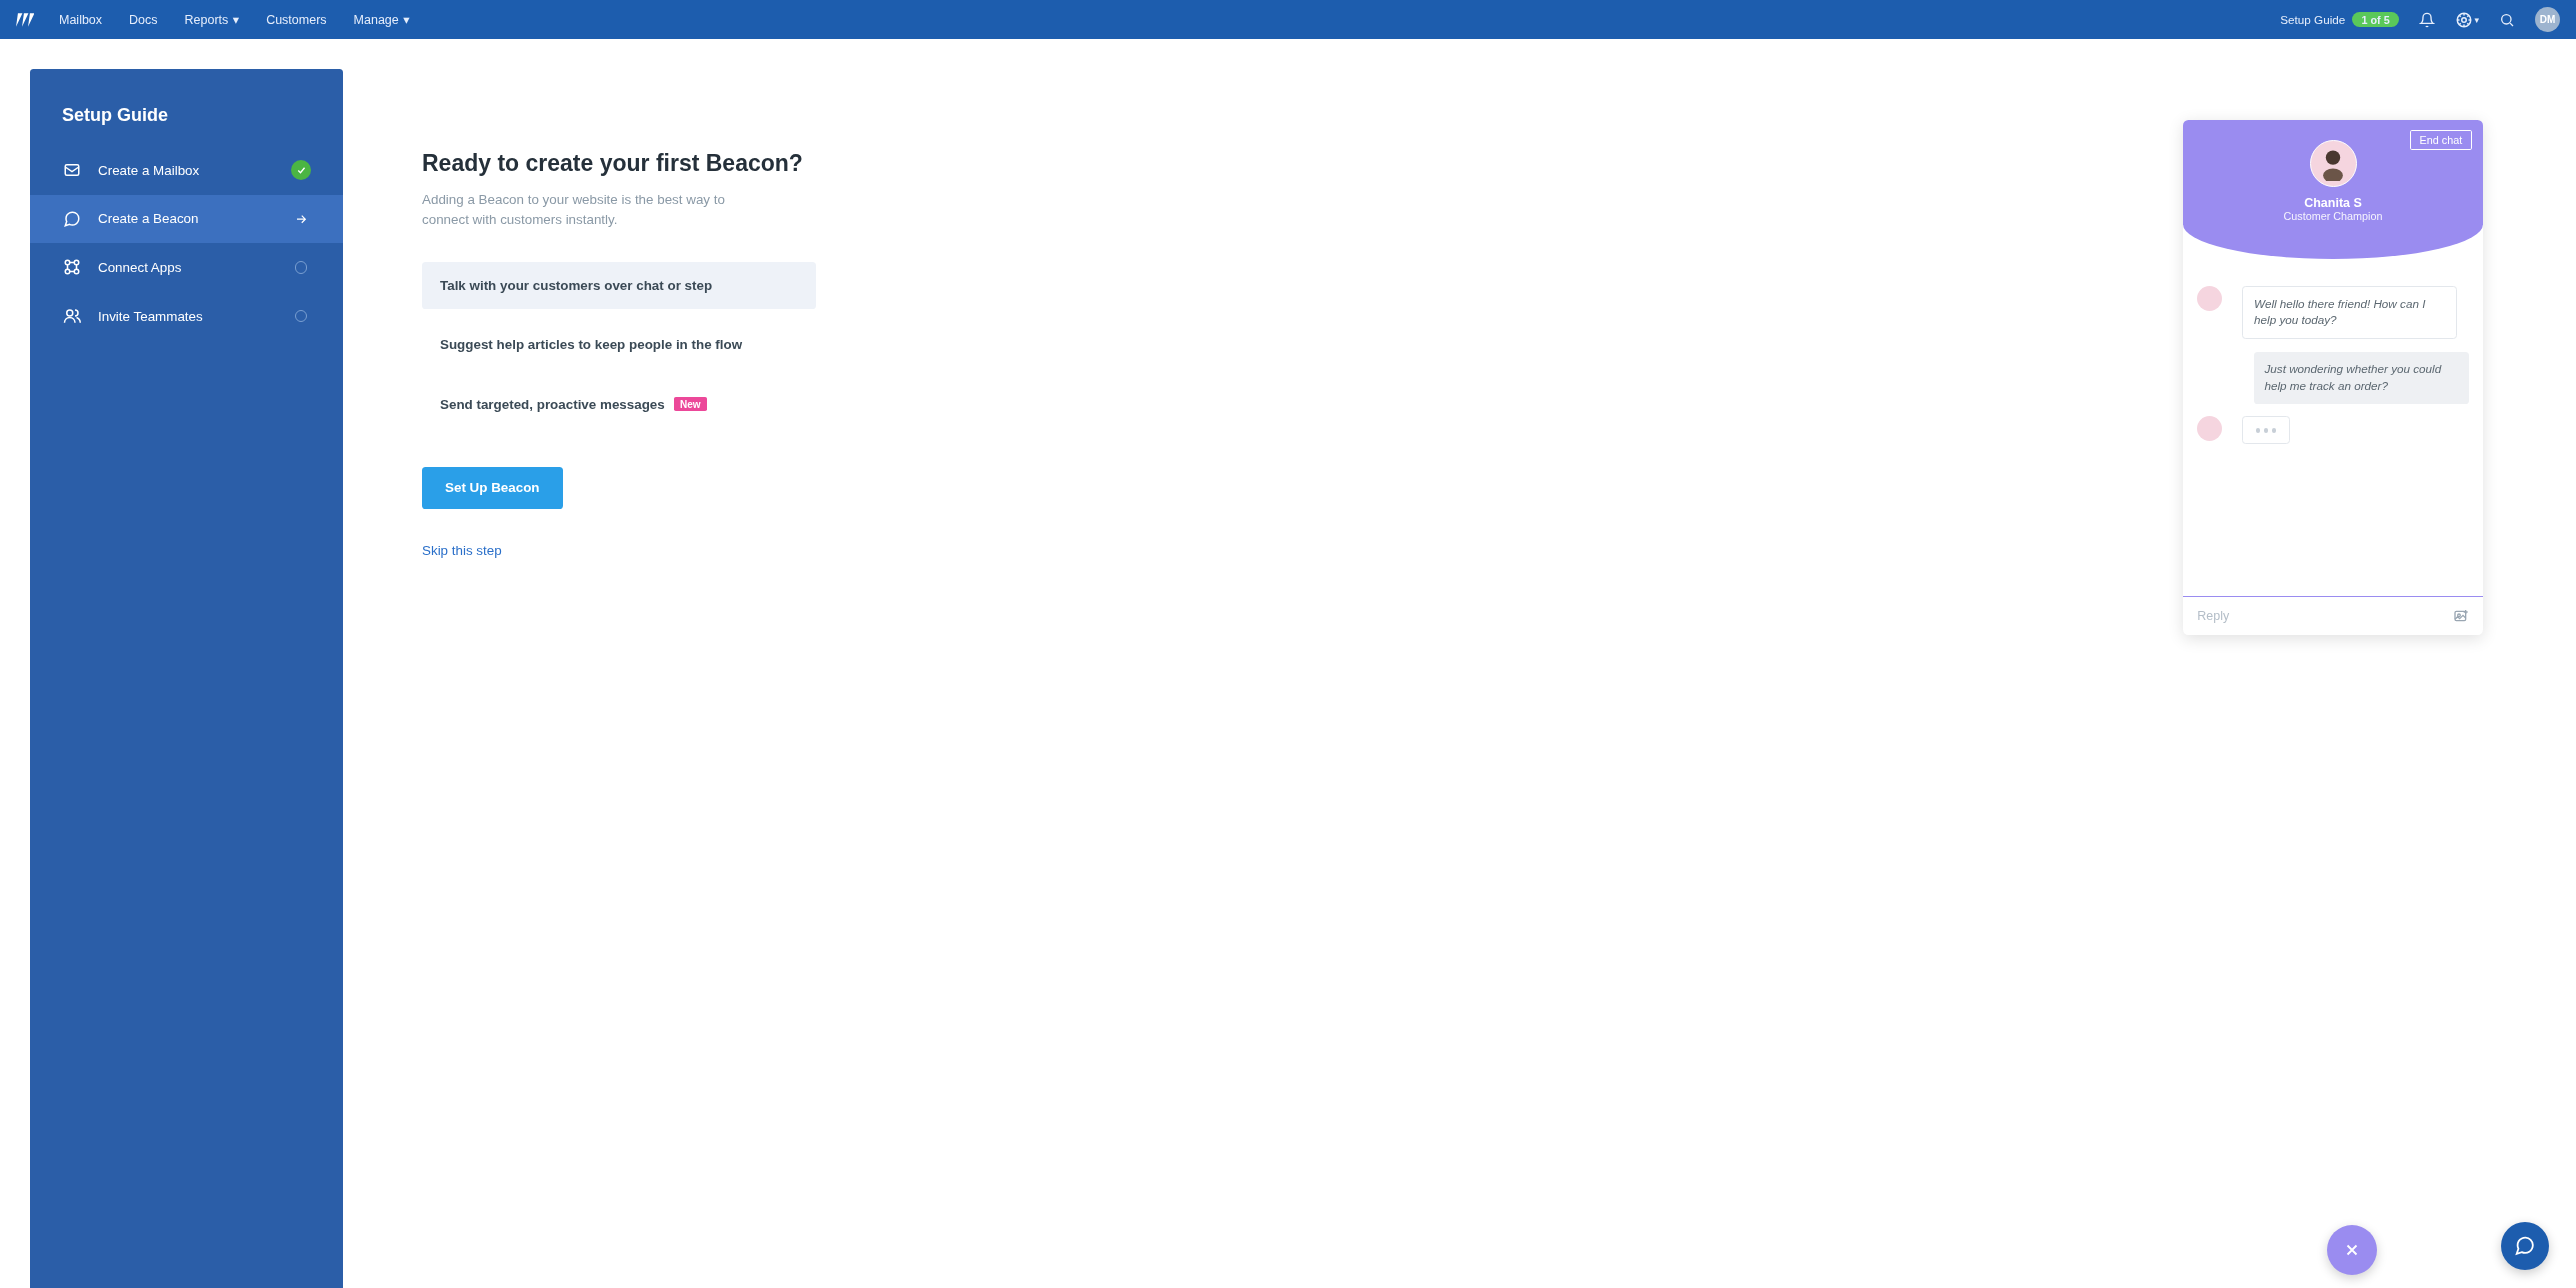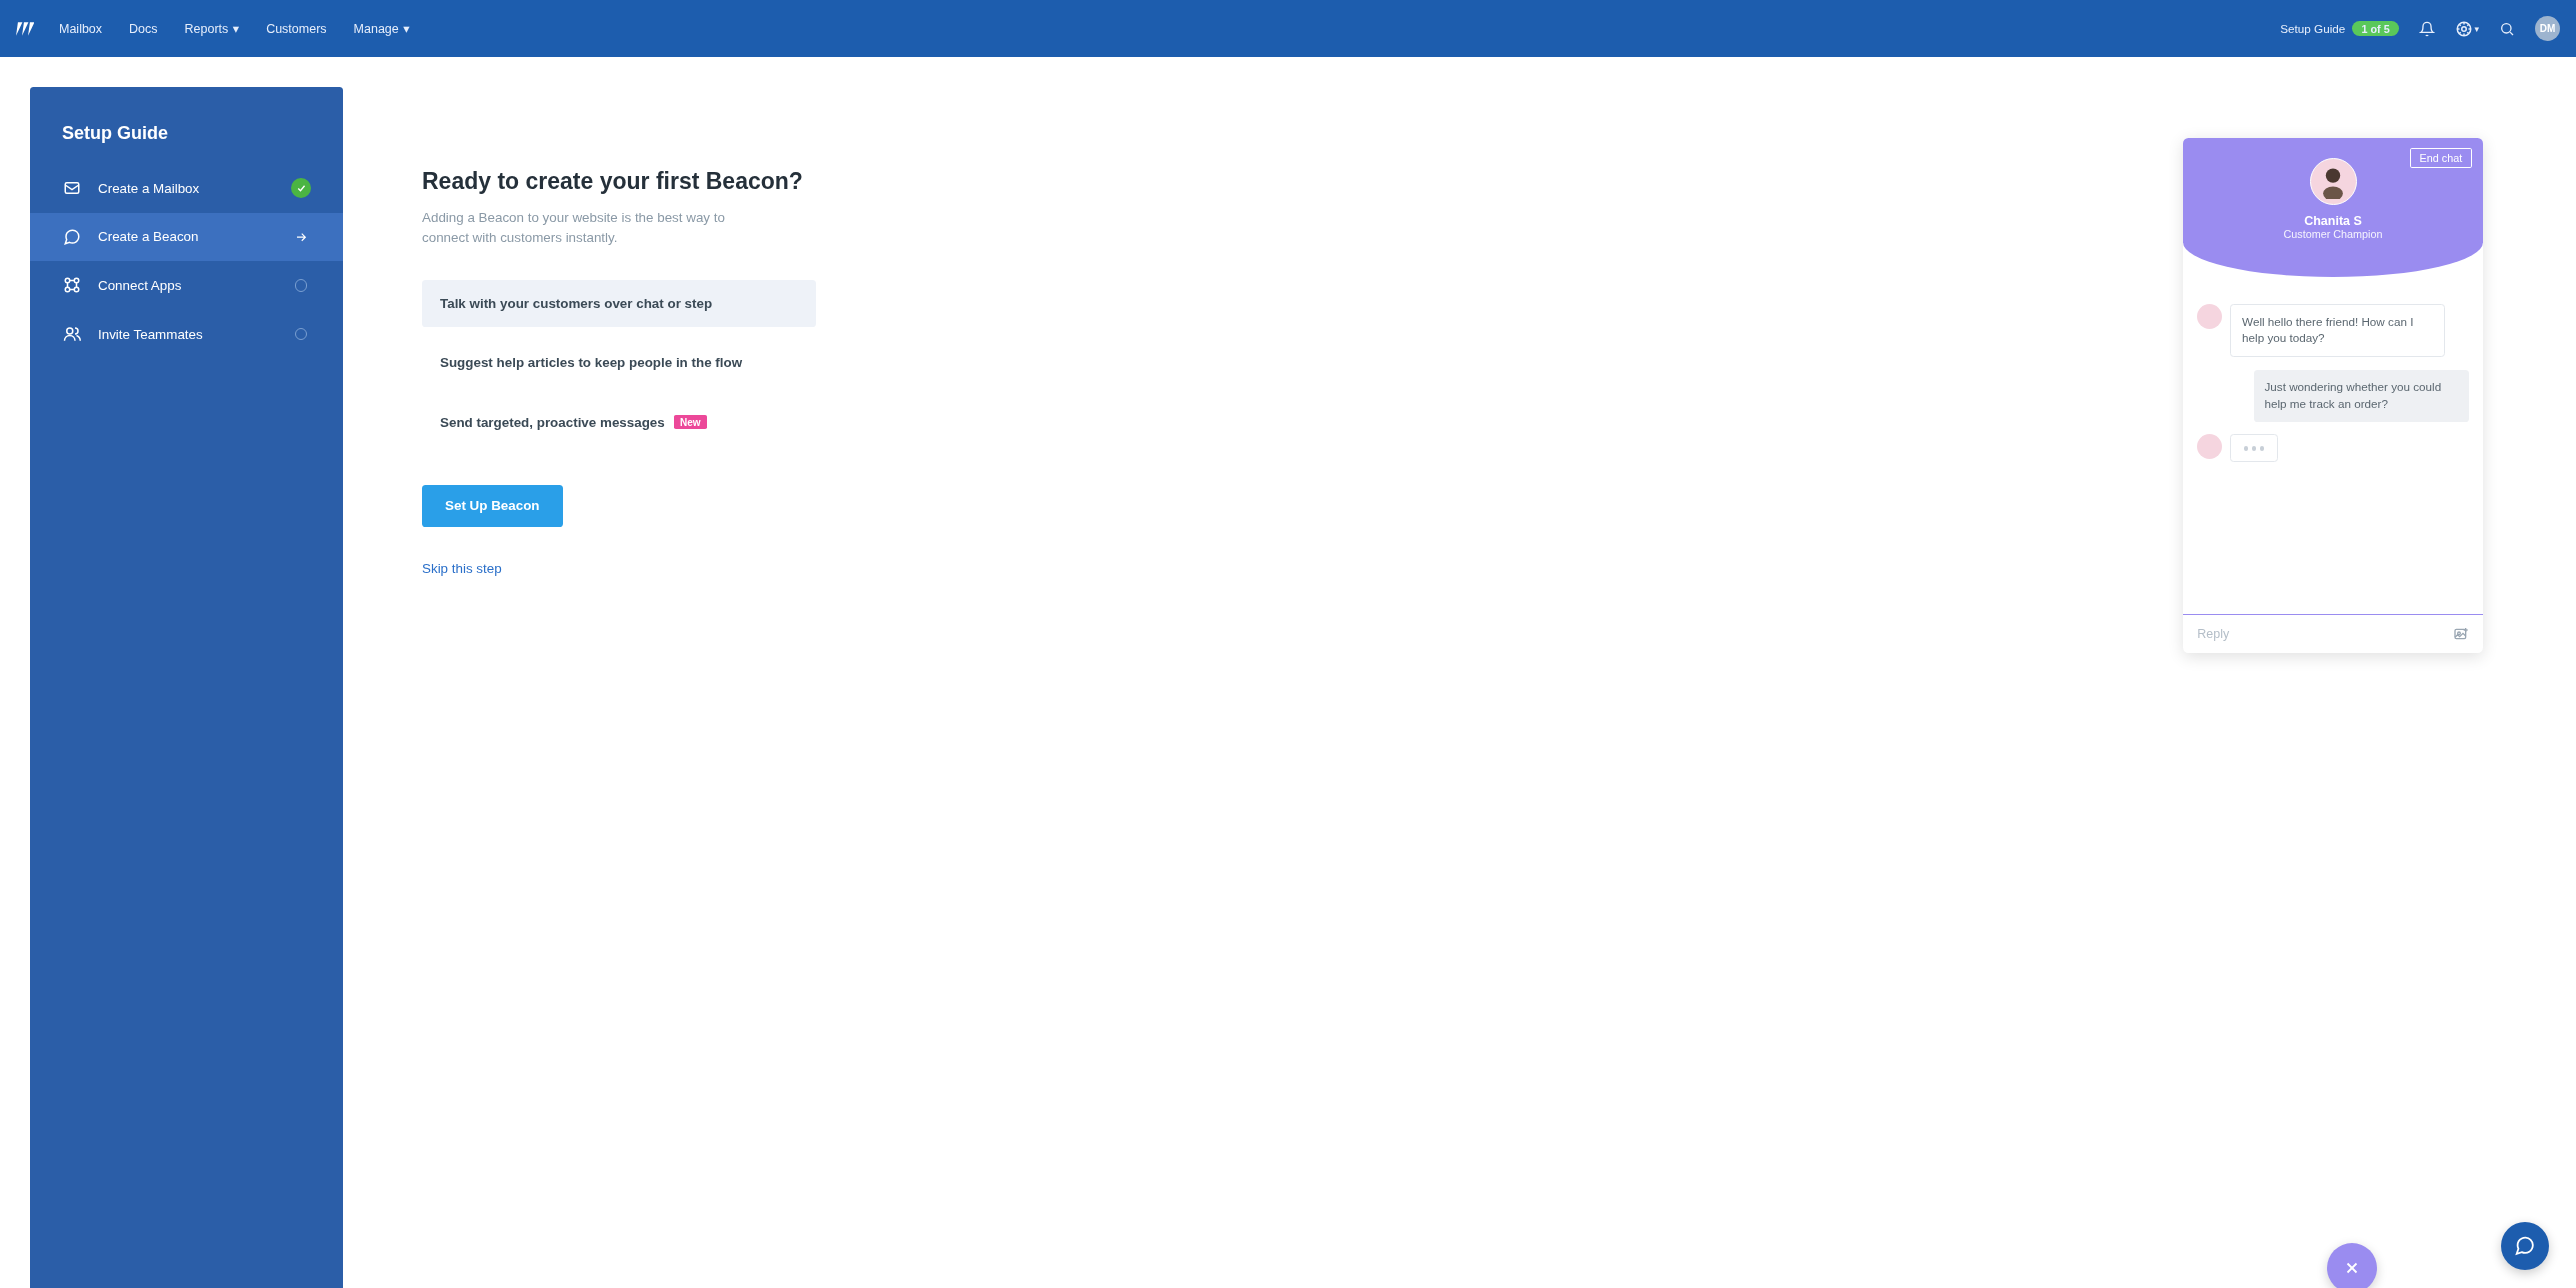--- a/index.html
+++ b/index.html
@@ -1,18 +1,18 @@
 <!DOCTYPE html>
 <html style="font-size:14.3px"><head>
 <meta charset="utf-8">
 <style>
 * { margin: 0; padding: 0; box-sizing: border-box; }
 body { font-family: -apple-system, BlinkMacSystemFont, "Segoe UI", Helvetica, Arial, sans-serif; background: #fff; color:#2a3b47; }
 
-.topnav { background:#1d5dae; height:57px; display:flex; align-items:center; padding:0 16px; color:#fff; font-size:12.5px; }
+.topnav { background:#1d5dae; height:39px; display:flex; align-items:center; padding:0 16px; color:#fff; font-size:12.5px; }
 .topnav .logo { width:18px; height:18px; margin-right:25px; }
 .topnav .nav-links { display:flex; gap:27px; flex:1; }
 .topnav .nav-item { color:#e6eefc; display:flex; align-items:center; gap:4.5px; cursor:pointer; }
 .topnav .right { display:flex; align-items:center; gap:20px; }
 .setup-pill { display:flex; align-items:center; gap:7.2px; font-size:11.7px; color:#e6eefc; }
 .setup-pill .badge { background:#5ac85a; padding:1.8px 9px; border-radius:9px; font-size:10.8px; font-weight:600; }
 .icon-btn { color:#e6eefc; cursor:pointer; display:flex; align-items:center; }
 .avatar-top { width:25px; height:25px; border-radius:50%; background:#9db4cf; color:#fff; font-size:10px; display:flex; align-items:center; justify-content:center; font-weight:600; }
 
 .page { display:flex; padding:30px 30px 0 30px; min-height:calc(100vh - 39px); position:relative; }
@@ -36,21 +36,21 @@
 .primary-btn { background:#2a9fe8; color:#fff; border:none; padding:13.4px 23px; font-size:13.4px; font-weight:600; border-radius:3.6px; cursor:pointer; margin-top:27px; }
 .skip { display:block; color:#2a6fc9; font-size:13.4px; margin-top:34px; cursor:pointer; }
 
 .preview { margin-left:auto; margin-right:63px; margin-top:-30.5px; width:300px; height:515px; background:#fff; border-radius:5.4px; box-shadow:0 3.6px 16px rgba(0,0,0,.12); overflow:hidden; position:relative; display:flex; flex-direction:column; }
 .preview-head { background:#9a8cf0; height:139px; border-bottom-left-radius:50% 25%; border-bottom-right-radius:50% 25%; position:relative; text-align:center; color:#fff; padding-top:20px; }
 .end-chat { position:absolute; top:10.8px; right:10.8px; border:0.9px solid #fff; color:#fff; font-size:10.8px; padding:2.7px 9px; border-radius:1.8px; background:transparent; cursor:pointer; }
 .agent-av { width:47px; height:47px; border-radius:50%; background:#f5d5df; margin:0 auto 9px; border:1.8px solid #fff; overflow:hidden; display:flex; align-items:center; justify-content:center; }
 .agent-name { font-size:12.5px; font-weight:600; }
 .agent-role { font-size:10.8px; opacity:.9; }
 .chat-body { flex:1; padding:27px 14.3px 7.2px; }
-.msg-row { display:flex; gap:8px; margin-bottom:12.5px; }
+.msg-row { display:flex; gap:20px; margin-bottom:12.5px;font-style:italic; }
 .msg-av { width:25px; height:25px; border-radius:50%; background:#f5d5df; flex-shrink:0; }
 .bubble { border:0.9px solid #e3e7ec; border-radius:3.6px; padding:9px 10.8px; font-size:11.7px; color:#5b6770; max-width:215px; line-height:1.45; }
 .bubble.user { background:#eef0f3; border:none; margin-left:auto; }
 .typing { padding:10.8px 12.5px; border:0.9px solid #e3e7ec; border-radius:3.6px; display:inline-flex; gap:3.6px; }
 .typing span { width:4.5px; height:4.5px; background:#c8cfd7; border-radius:50%; }
 .reply-bar { border-top:1.8px solid #9a8cf0; padding:10.8px 14.3px; display:flex; align-items:center; }
 .reply-bar input { border:none; outline:none; flex:1; font-size:12.5px; color:#5b6770; }
 .reply-bar input::placeholder { color:#b4bec8; }
 
 .fab { position:fixed; right:27px; bottom:18px; width:48px; height:48px; border-radius:50%; background:#1d5dae; display:flex; align-items:center; justify-content:center; box-shadow:0 3.6px 10.8px rgba(0,0,0,.2); cursor:pointer; }

